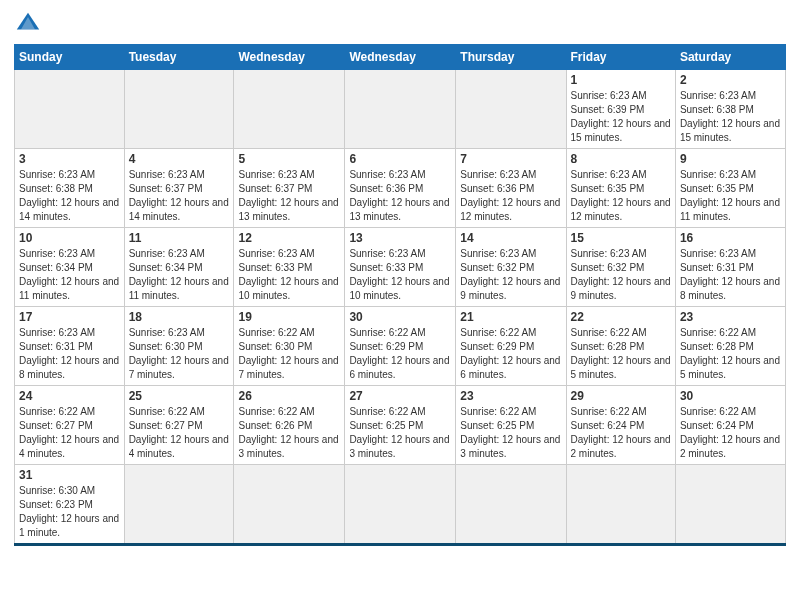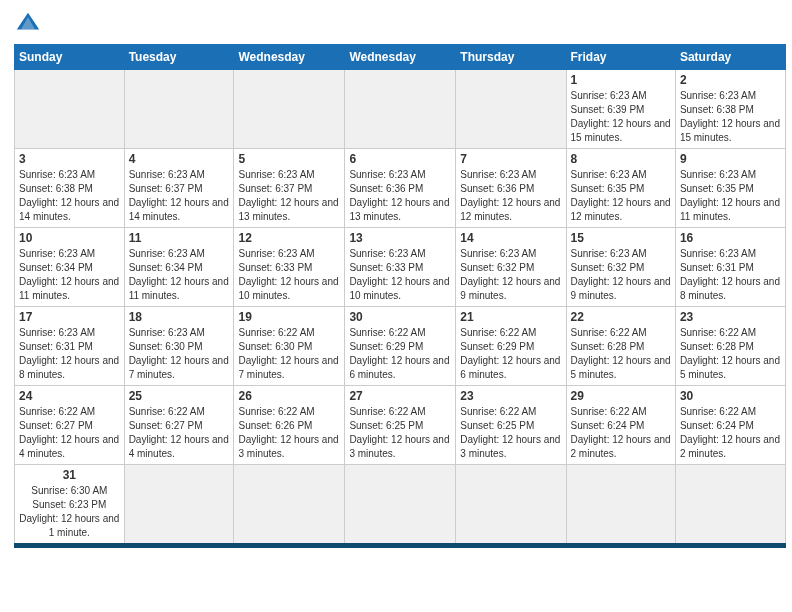--- a/index.html
+++ b/index.html
@@ -76,22 +76,21 @@
       font-weight: bold;
       display: block;
       margin-bottom: 2px;
     }
     .day-info {
       font-size: 10px;
       line-height: 1.4;
       color: #333;
     }
     .last-row td {
-      border-bottom: 5px solid #0c4a6e;
-      text-align: center;
+      border-bottom: 3px solid #0c4a6e;
     }
   </style>
 </head>
 <body>
 
 <div class="page">
   <div class="header">
     <div class="logo-area">
       <svg class="logo-icon" viewBox="0 0 40 40">
         <polygon points="20,4 36,28 4,28" fill="#1a6fb5"></polygon>

